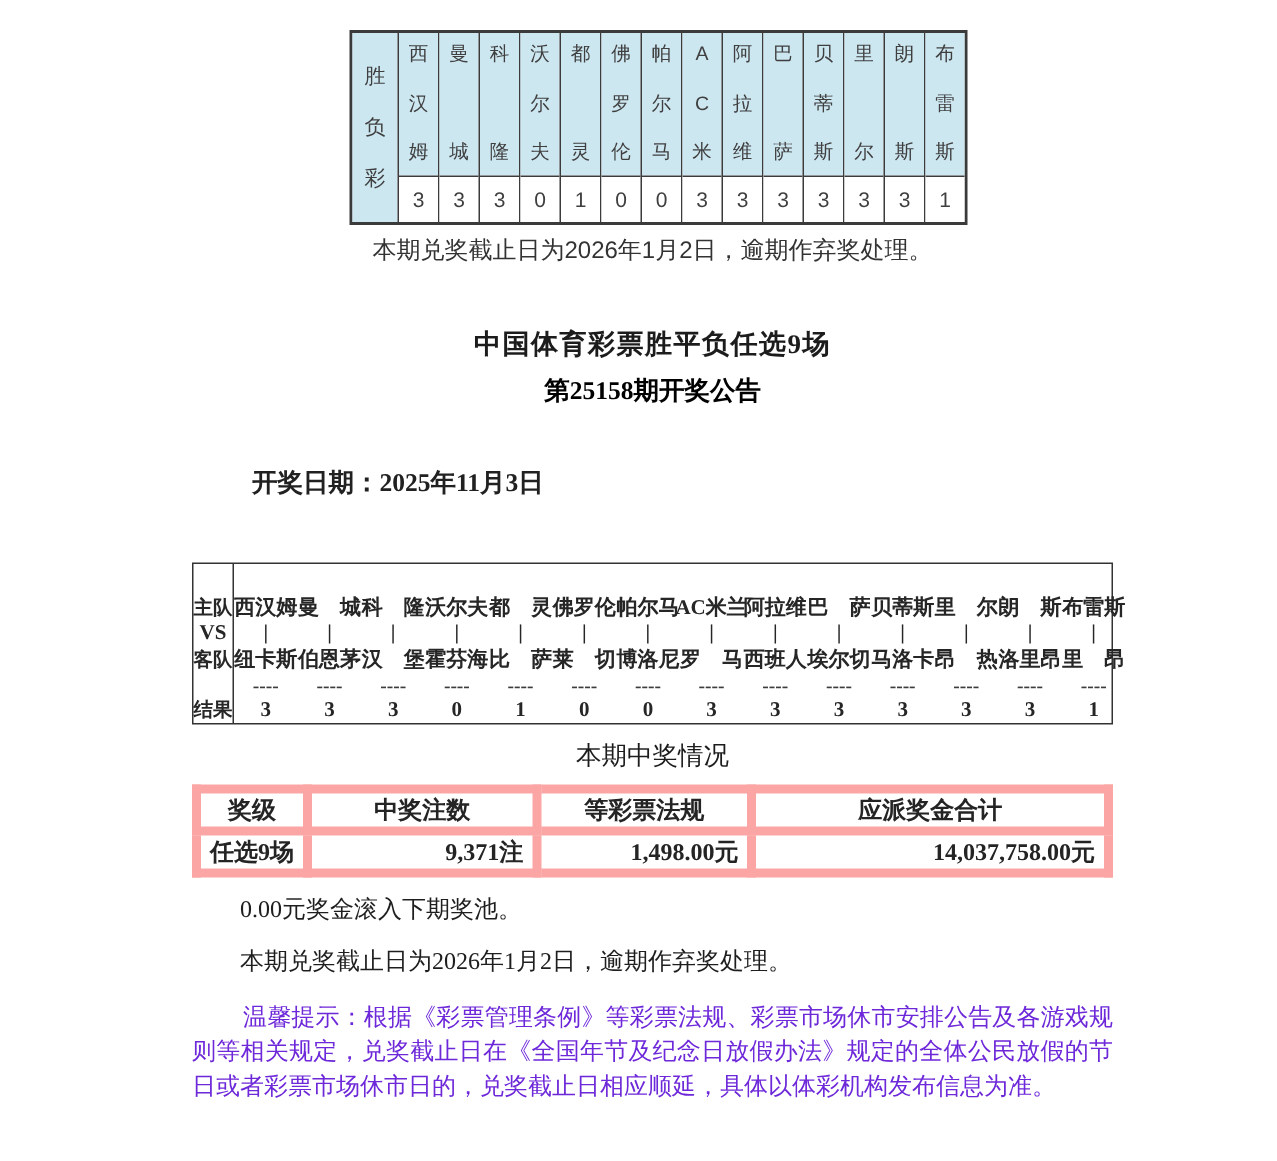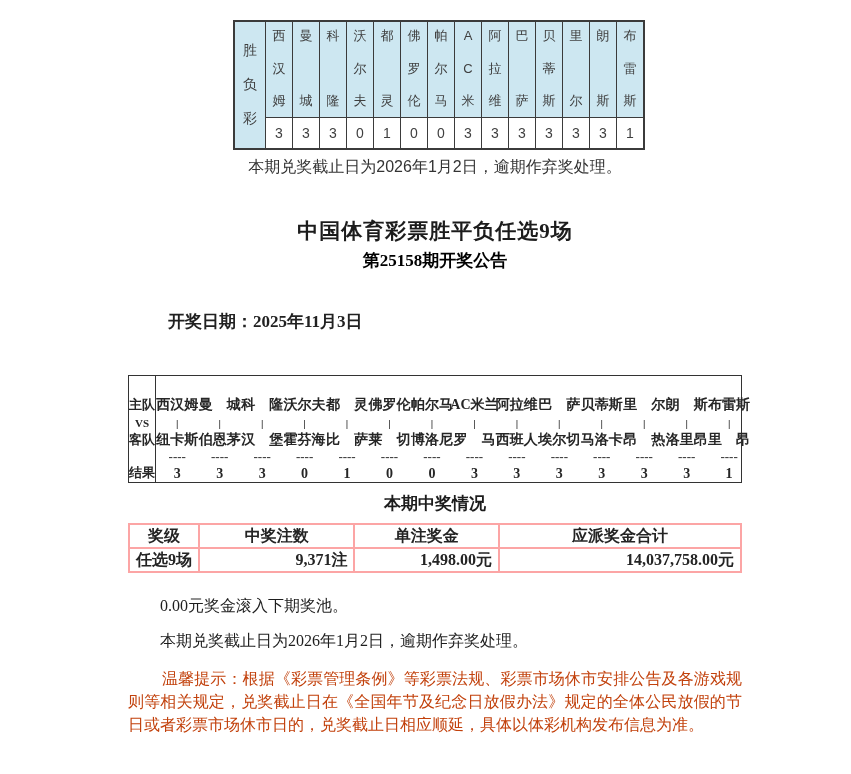--- a/index.html
+++ b/index.html
@@ -28,54 +28,54 @@
     height:30px;border-top:1px solid #3b3b3b;background:#fff;
     display:flex;align-items:center;justify-content:center;font-size:14px;
   }
   .top-notice{
     position:absolute;left:128px;top:157px;width:614px;text-align:center;
     font-family:"Liberation Sans","DejaVu Sans",sans-serif;font-size:16px;color:#333;
   }
   
   .doc{position:absolute;left:128px;top:0;width:614px;height:774px;}
   .title{position:absolute;top:217px;left:0;width:100%;margin:0;text-align:center;
-    font-size:21px;font-weight:bold;letter-spacing:1px;color:#1c1c1c;}
+    font-size:18px;font-weight:bold;letter-spacing:1px;color:#1c1c1c;}
   .subtitle{position:absolute;top:249px;left:0;width:100%;margin:0;text-align:center;
     font-size:17px;font-weight:bold;color:#000000;}
   .line-date{position:absolute;top:310px;left:40px;margin:0;font-size:17px;font-weight:bold;}
   .line-sales{position:absolute;top:342px;left:40px;margin:0;font-size:17px;font-weight:bold;}
   
   .mt{
     position:absolute;top:375px;left:0;width:614px;height:108px;box-sizing:border-box;
     border:1px solid #333;display:flex;font-weight:bold;color:#262626;
   }
   .mt-labelcol{width:32px;box-sizing:border-box;border-right:1px solid #333;
     display:flex;flex-direction:column;align-items:center;font-size:13px;}
   .mt-cols{flex:1;display:flex;}
   .mt-col{flex:1;min-width:0;display:flex;flex-direction:column;align-items:center;font-size:14px;}
   .mt-row{height:20px;display:flex;align-items:center;justify-content:center;white-space:nowrap;}
   .mt-row.r-home{margin-top:20px;}
-  .mt-row.r-pipe{height:21px;font-size:11px;}
+  .mt-row.r-pipe{height:21px;font-size:14px;}
   .mt-row.r-dash{height:18px;font-size:13px;color:#3d3d3d;}
   .mt-row.r-res{height:20px;}
   
   .prize-heading{position:absolute;top:492px;left:0;width:100%;margin:0;text-align:center;
-    font-size:17px;font-weight:bold;color:#1c1c1c;}
+    font-size:17px;font-weight:normal;color:#1c1c1c;}
   table.pt{position:absolute;top:523px;left:0;width:614px;border-collapse:collapse;
     font-size:16px;color:#242424;}
-  .pt th,.pt td{border:2px solid #fca5a5;height:22px;padding:0 6px;font-weight:bold;
+  .pt th,.pt td{border:6px solid #fca5a5;height:22px;padding:0 6px;font-weight:bold;
     text-align:center;white-space:nowrap;}
   .pt td.num{text-align:right;}
   
   .p-rollover{position:absolute;top:596px;left:0;width:614px;margin:0;
     text-indent:32px;font-size:16px;color:#1e1e1e;}
   .p-deadline{position:absolute;top:631px;left:0;width:614px;margin:0;
     text-indent:32px;font-size:16px;color:#1e1e1e;}
   .p-notice{position:absolute;top:667px;left:0;width:614px;margin:0;
-    text-indent:34px;font-size:16px;line-height:23px;text-align:justify;color:#c2410c;}
+    text-indent:34px;font-size:16px;line-height:23px;text-align:justify;color:#6d28d9;}
 </style>
 </head>
 <body>
 
 <div class="tt">
   <div class="tt-label" id="tt-label">
       <span>胜</span>
       <span>负</span>
       <span>彩</span>
     </div>
@@ -310,21 +310,21 @@
     <colgroup>
       <col style="width:57px">
         <col style="width:160px">
         <col style="width:148px">
         <col style="width:249px">
     </colgroup>
     <thead>
         <tr id="pt-head">
           <th>奖级</th>
           <th>中奖注数</th>
-          <th>单注奖金</th>
+          <th>等彩票法规</th>
           <th>应派奖金合计</th>
         </tr>
       </thead>
     <tbody id="pt-body">
         <tr>
           <td>任选9场</td>
           <td class="num">9,371注</td>
           <td class="num">1,498.00元</td>
           <td class="num">14,037,758.00元</td>
         </tr>

